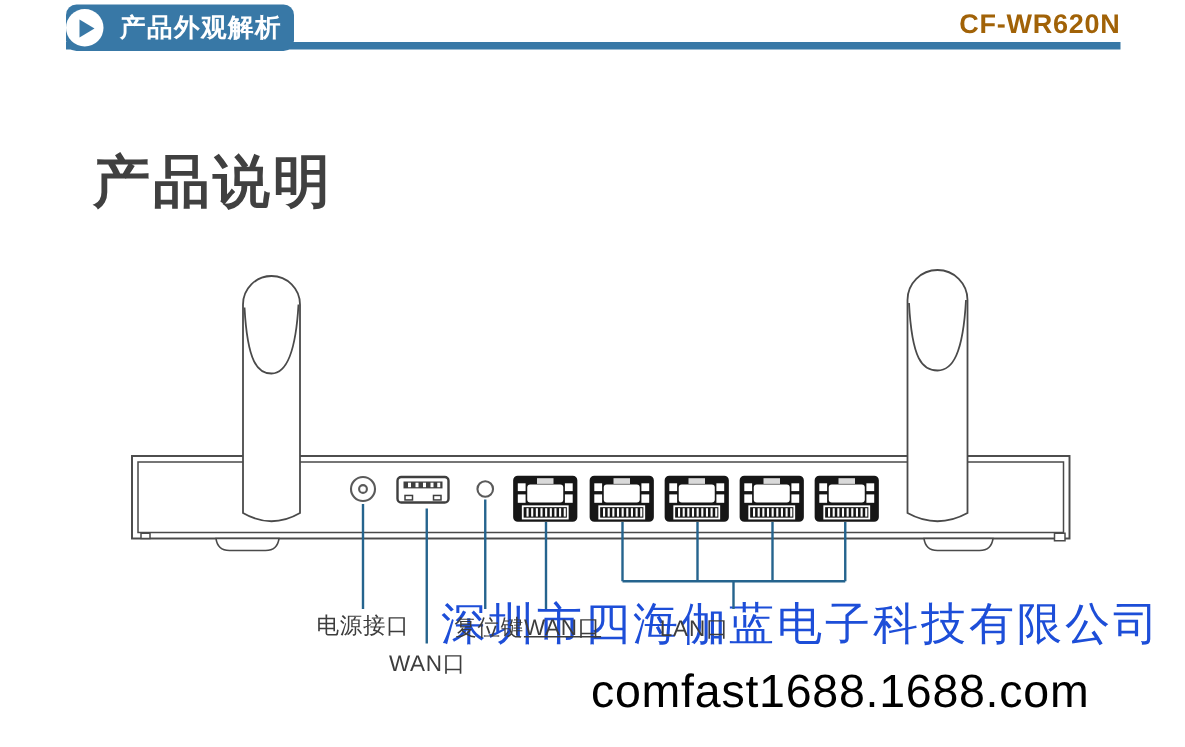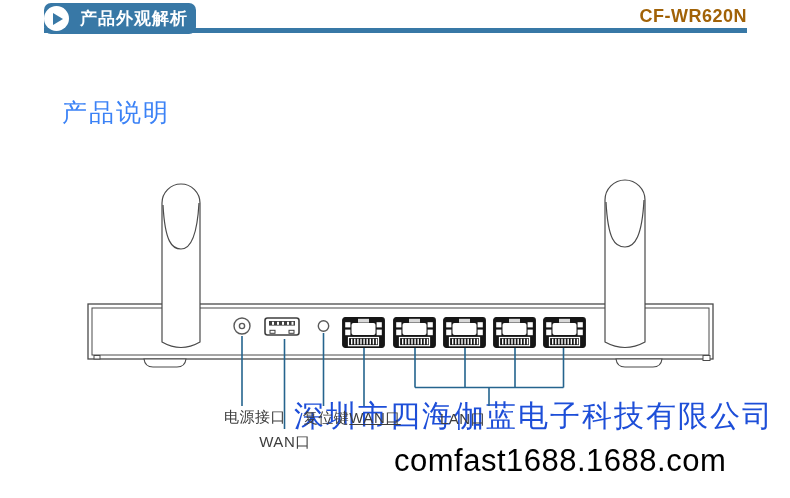--- a/index.html
+++ b/index.html
@@ -32,34 +32,34 @@
     color:#ffffff; font-size:17px; font-weight:bold; letter-spacing:1px;
     margin-left:11px; white-space:nowrap;
   }
   .model-no {
     position:absolute; top:6px; right:43px;
     color:#a16207; font-size:18px; font-weight:bold; letter-spacing:0.5px;
   }
   
   .page-title {
     position:absolute; left:62px; top:96px;
-    color:#3b82f6; font-size:25px; font-weight:normal; letter-spacing:2px;
+    color:#404040; font-size:38px; font-weight:bold; letter-spacing:2px;
     white-space:nowrap;
   }
   
   .wm { position:absolute; white-space:nowrap; pointer-events:none; z-index:1; }
   .wm-company { left:294px; top:396px; font-size:30px; color:#1d4ed8; letter-spacing:2px; }
   .wm-site   { left:394px; top:443px; font-size:31px; color:#000000; letter-spacing:0.5px; }
   
   .diagram-svg { position:absolute; left:0; top:0; z-index:2; }
   .port-label {
     position:absolute; z-index:3; transform:translateX(-50%);
     color:#3d3d3d; font-size:15px; letter-spacing:0.5px; white-space:nowrap;
   }
-  .lbl-power { left:242px; top:408px;margin-left:13px; }
+  .lbl-power { left:242px; top:408px; }
   .lbl-usb   { left:285px; top:433px; }
   .lbl-reset { left:326px; top:409px; }
   .lbl-wan   { left:375px; top:409px;text-decoration:underline; }
   .lbl-lan   { left:463px; top:410px; }
 </style>
 </head>
 <body>
 
 <div class="page">
 

